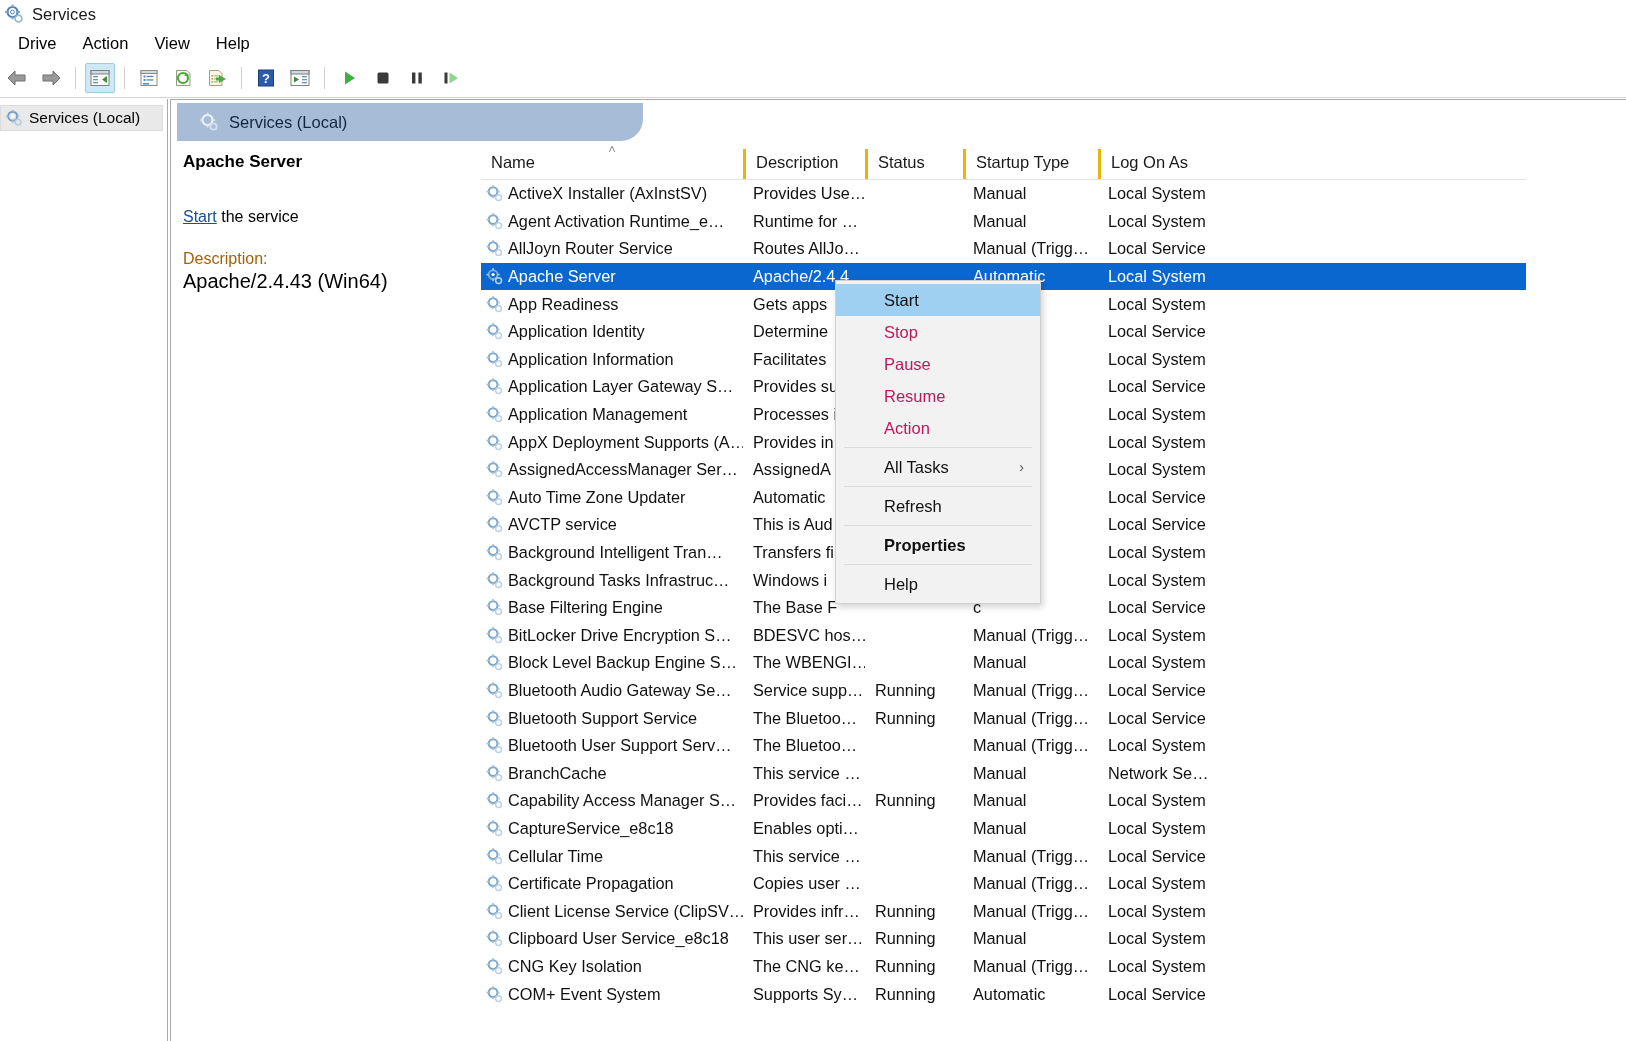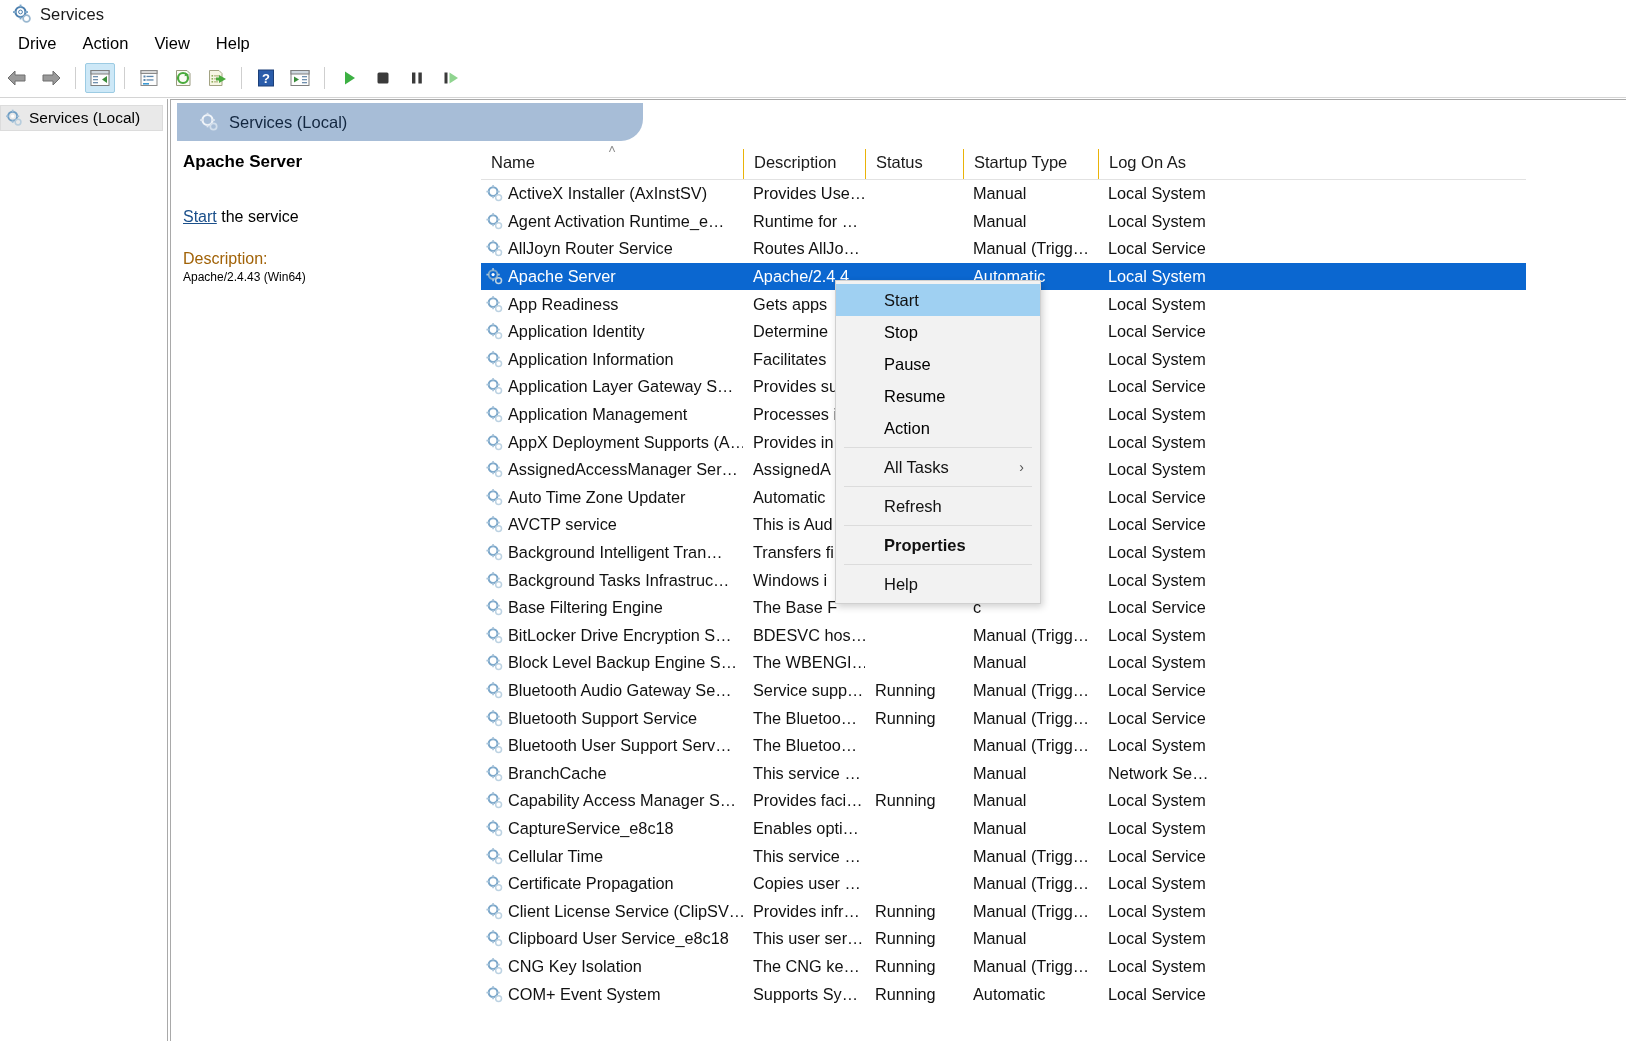--- a/index.html
+++ b/index.html
@@ -15,21 +15,21 @@
     width: 1626px; height: 1041px;
     background: #ffffff;
   }
 
   
   .titlebar {
     position: absolute; left: 0; top: 0;
     width: 1626px; height: 28px;
     background: #ffffff;
     display: flex; align-items: center;
-    padding-left: 12px;
+    padding-left: 4px;
     box-sizing: border-box;
   }
   .titlebar .tb-icon { width: 20px; height: 20px; margin-right: 8px; flex: none; }
   .titlebar .tb-text {
     font-size: 16.5px; color: #1a1a1a; letter-spacing: .1px;
   }
 
   
   .menubar {
     position: absolute; left: 0; top: 28px;
@@ -122,41 +122,41 @@
     font-size: 17px; font-weight: bold; color: #000;
     margin-bottom: 36px;
   }
   .det-action {
     font-size: 16px; color: #000; margin-bottom: 24px;
   }
   .det-action .lnk {
     color: #1a4f8a; text-decoration: underline; cursor: pointer;
   }
   .det-desc-label { font-size: 16px; color: #a16207; margin-bottom: 2px; }
-  .det-desc-body { font-size: 12px; color: #000; }
+  .det-desc-body { font-size: 20px; color: #000; }
 
   
   .svc-list {
     position: absolute; left: 310px; top: 44px;
     width: 1045px; height: 897px;
     box-sizing: border-box;
     overflow: hidden;
   }
   .svc-head {
     position: relative;
     height: 36px;
     display: flex; align-items: flex-end;
     border-bottom: 1px solid #e2e2e2;
     box-sizing: border-box;
   }
   .hc {
     font-size: 16.5px; color: #1a1a1a;
     padding: 0 0 7px 10px;
     box-sizing: border-box;
-    border-left: 1px solid #eab308;
+    border-left: 3px solid #eab308;
     height: 30px;
     display: flex; align-items: flex-end;
     flex: none;
     position: relative;
   }
   .hc:first-child { border-left: none; }
   .hc .sort-caret {
     position: absolute; left: 50%; top: -6px;
     transform: translateX(-50%);
     color: #8d8d8d; font-size: 13px; line-height: 1;
@@ -208,21 +208,21 @@
   .ctx-item {
     height: 32px;
     display: flex; align-items: center;
     font-size: 16.5px; color: #111;
     padding-left: 48px;
     box-sizing: border-box;
     position: relative;
     cursor: default;
   }
   .ctx-item.hl { background: #9fd0f2; }
-  .ctx-item.disabled { color: #000000; }
+  .ctx-item.disabled { color: #be185d; }
   .ctx-item.bold { font-weight: bold; }
   .ctx-item .sub-arrow {
     position: absolute; right: 16px; top: 50%;
     transform: translateY(-50%);
     font-size: 14px; color: #555;
   }
   .ctx-sep {
     height: 1px; background: #dcdcdc;
     margin: 3px 8px;
   }

